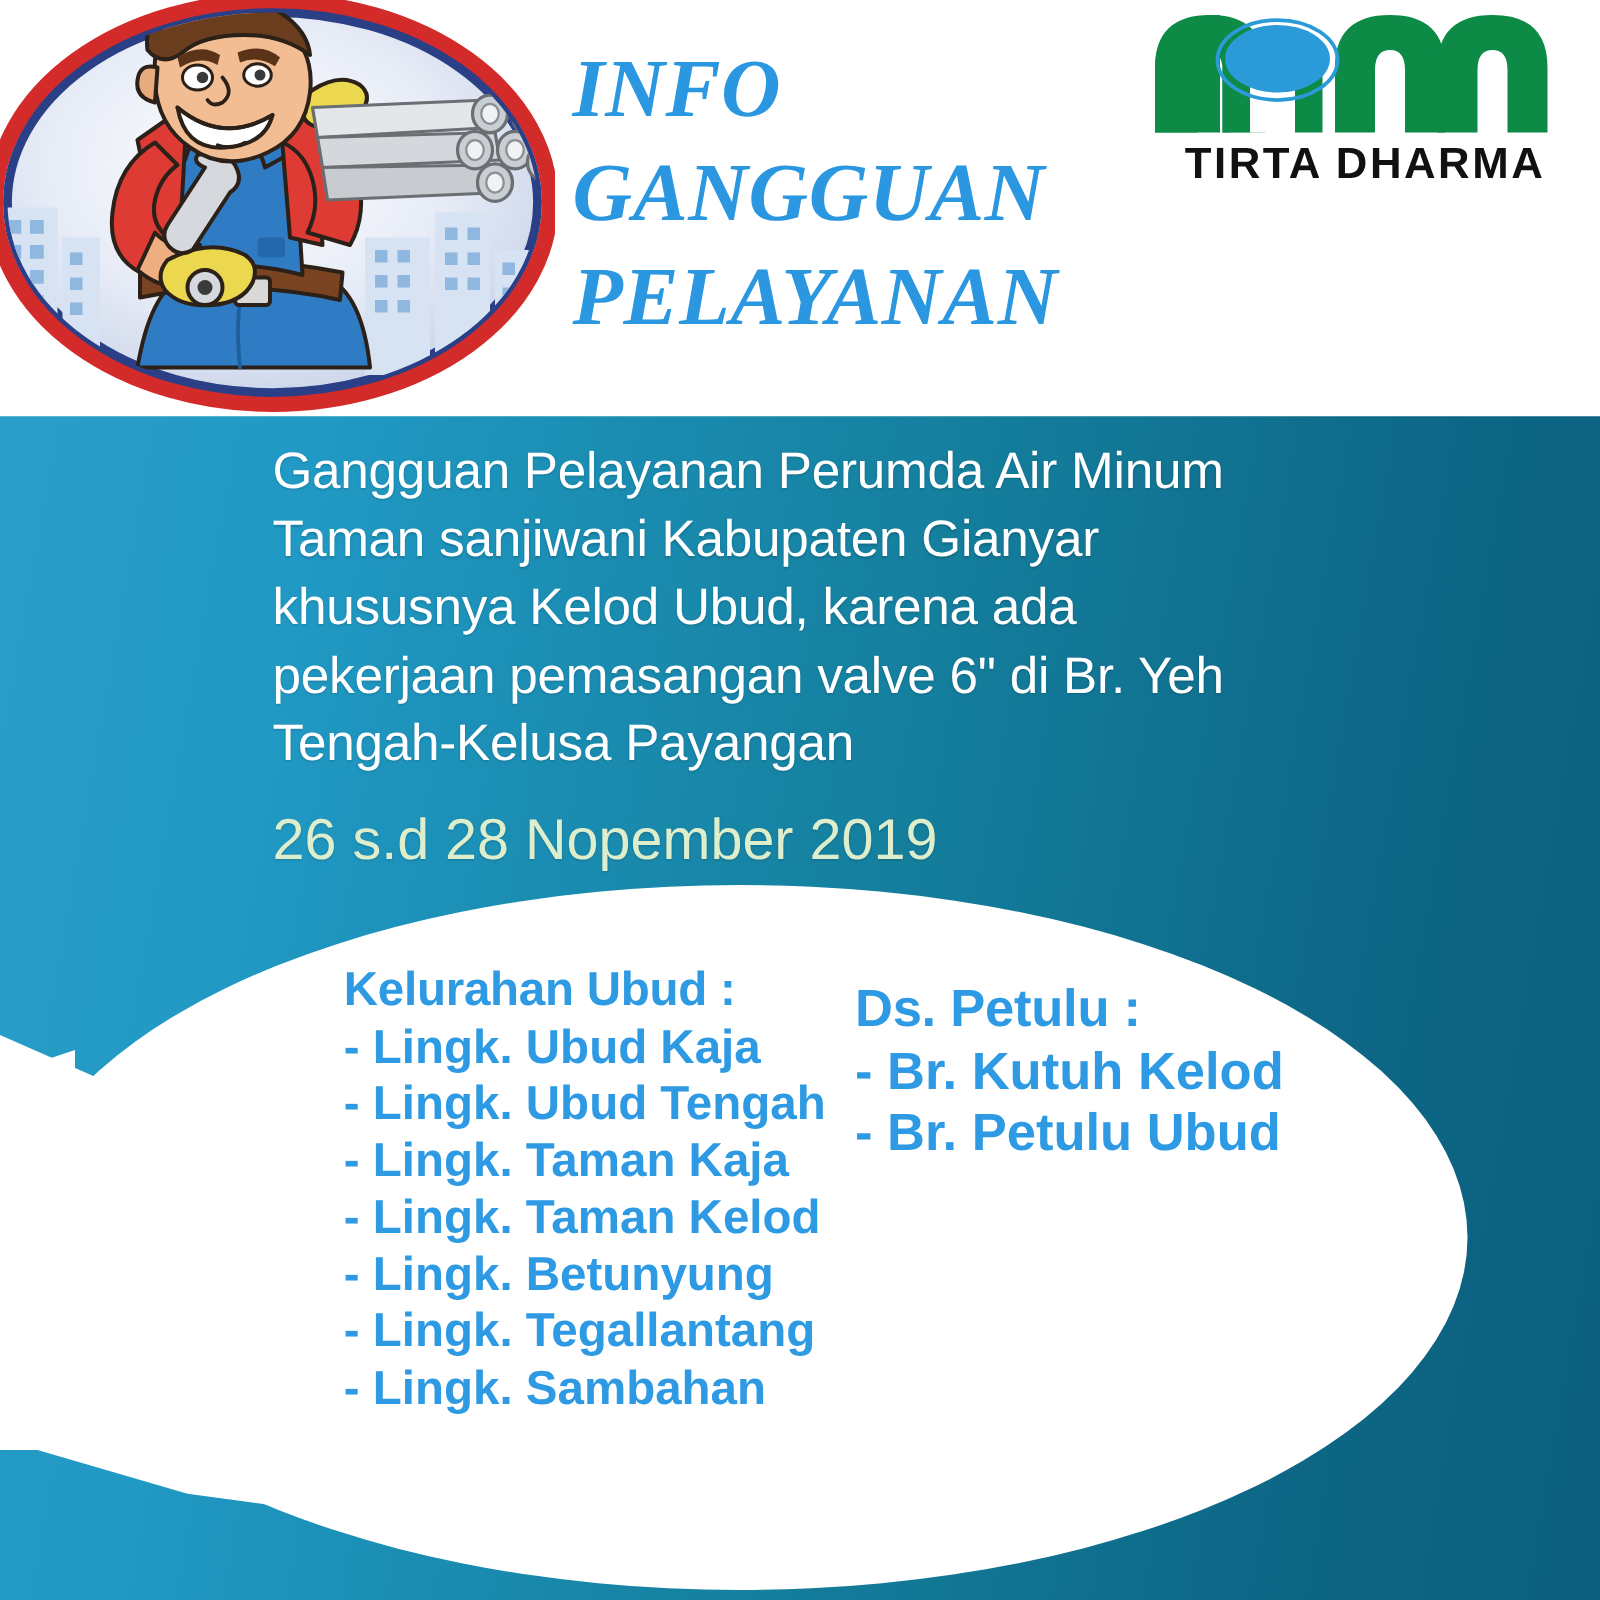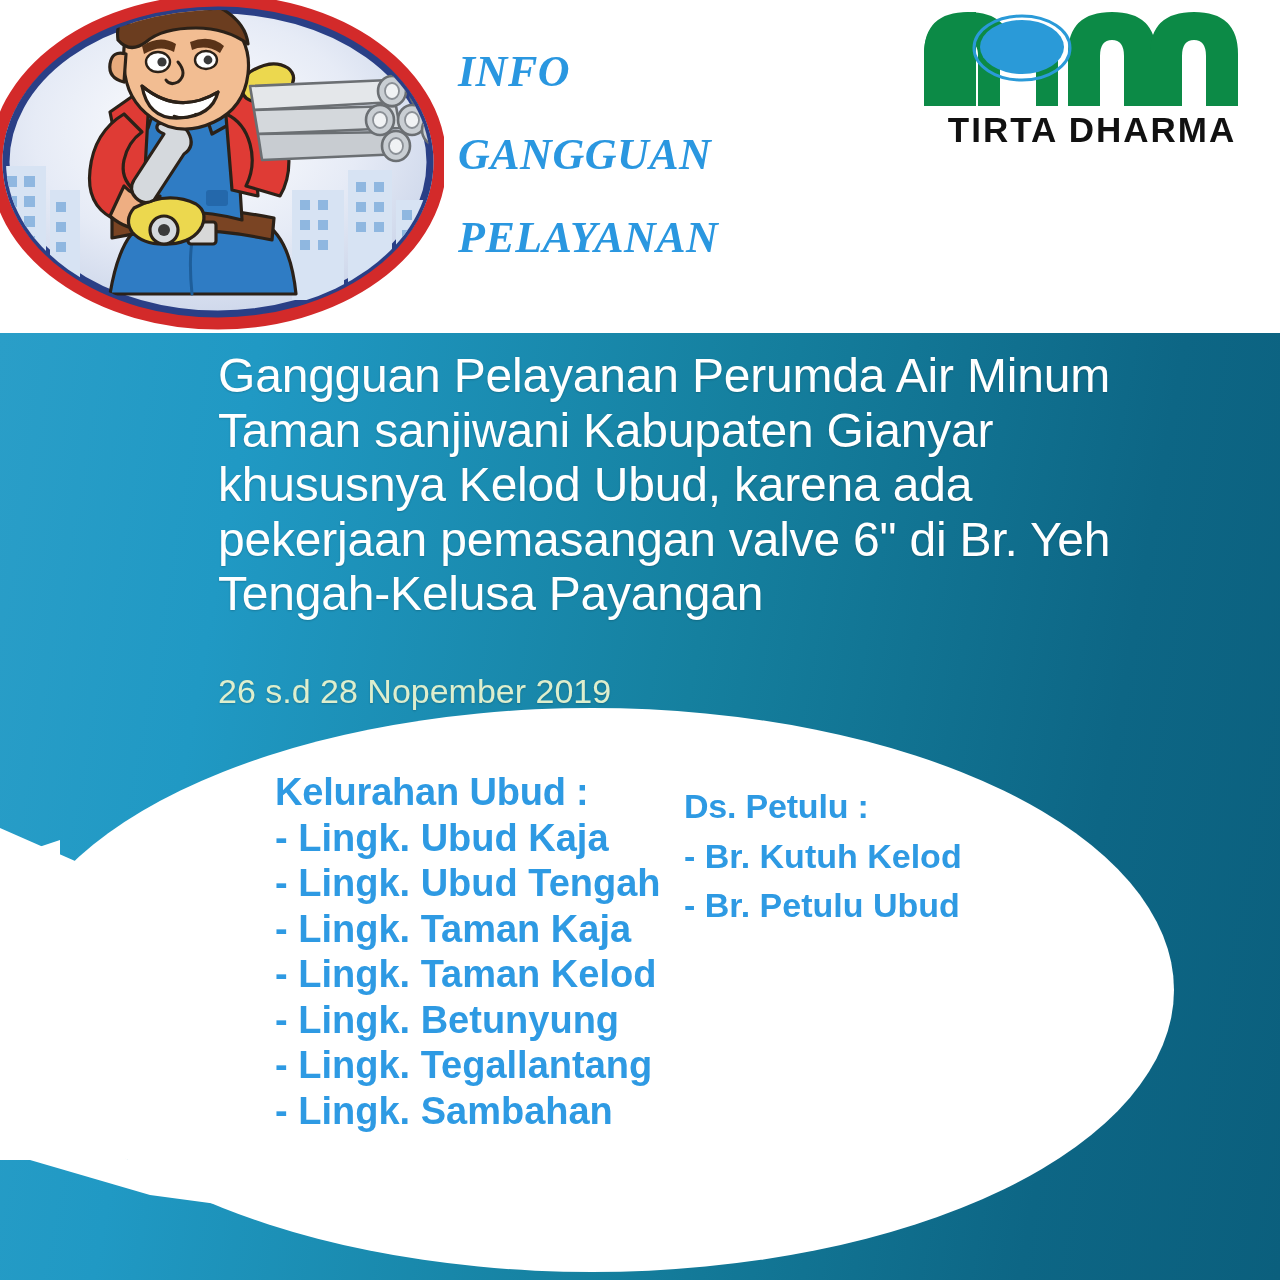--- a/index.html
+++ b/index.html
@@ -8,52 +8,52 @@
 
   
   #header-band{position:absolute;left:0;top:0;width:1280px;height:333px;background:#ffffff;z-index:5;}
 
   
   #mascot{position:absolute;left:-8px;top:-6px;width:452px;height:336px;z-index:6;}
 
   
   #headline{position:absolute;left:458px;top:30px;width:450px;z-index:7;
     font-family:"Liberation Serif",serif;font-weight:bold;font-style:italic;
-    font-size:44px;line-height:83px;color:#2a97e0;letter-spacing:0.5px;}
+    font-size:66px;line-height:83px;color:#2a97e0;letter-spacing:0.5px;}
   #headline div{white-space:nowrap;}
 
   
   #logo{position:absolute;left:918px;top:2px;width:348px;height:148px;z-index:7;}
 
   
   #teal{position:absolute;left:0;top:331px;width:1280px;height:949px;
      background:linear-gradient(100deg,#2a9ec8 0%,#2099c4 18%,#15809f 52%,#0d6685 82%,#0b5f7d 100%);
      z-index:1;}
   
   #teal-notch{position:absolute;left:0;top:325px;width:14px;height:8px;background:#1f93bd;z-index:2;}
 
   
   #body-text{position:absolute;left:218px;top:349px;width:880px;z-index:8;
-     color:#ffffff;font-size:48px;line-height:54.5px;font-weight:400;
+     color:#ffffff;font-size:41px;line-height:54.5px;font-weight:400;
      letter-spacing:-0.2px;text-shadow:0 1px 2px rgba(0,0,0,.18);}
   #body-text div{white-space:nowrap;}
 
   
-  #date-line{position:absolute;left:218px;top:663px;z-index:8;
-     color:#ddeecd;font-size:34px;line-height:56px;white-space:nowrap;
+  #date-line{position:absolute;left:218px;top:643px;z-index:8;
+     color:#ddeecd;font-size:46px;line-height:56px;white-space:nowrap;
      text-shadow:0 1px 2px rgba(0,0,0,.18);}
 
   
   #bubble-wrap{position:absolute;left:0;top:690px;width:1280px;height:590px;z-index:4;}
 
   
   #bubble-cols{position:absolute;left:0;top:690px;width:1280px;height:590px;z-index:9;}
   .col{position:absolute;color:#2e9ae3;font-weight:bold;margin-left:32px;}
   #col-left{left:243px;top:80px;font-size:38px;line-height:45.5px;}
-  #col-right{left:652px;top:92px;font-size:34px;line-height:49.5px;}
+  #col-right{left:652px;top:92px;font-size:42px;line-height:49.5px;}
   .col div{white-space:nowrap;}
   .col .hdr{letter-spacing:-0.2px;}
 </style>
 </head>
 <body>
 
 <div id="poster">
 
   <div id="teal"></div>
   <div id="teal-notch"></div>

